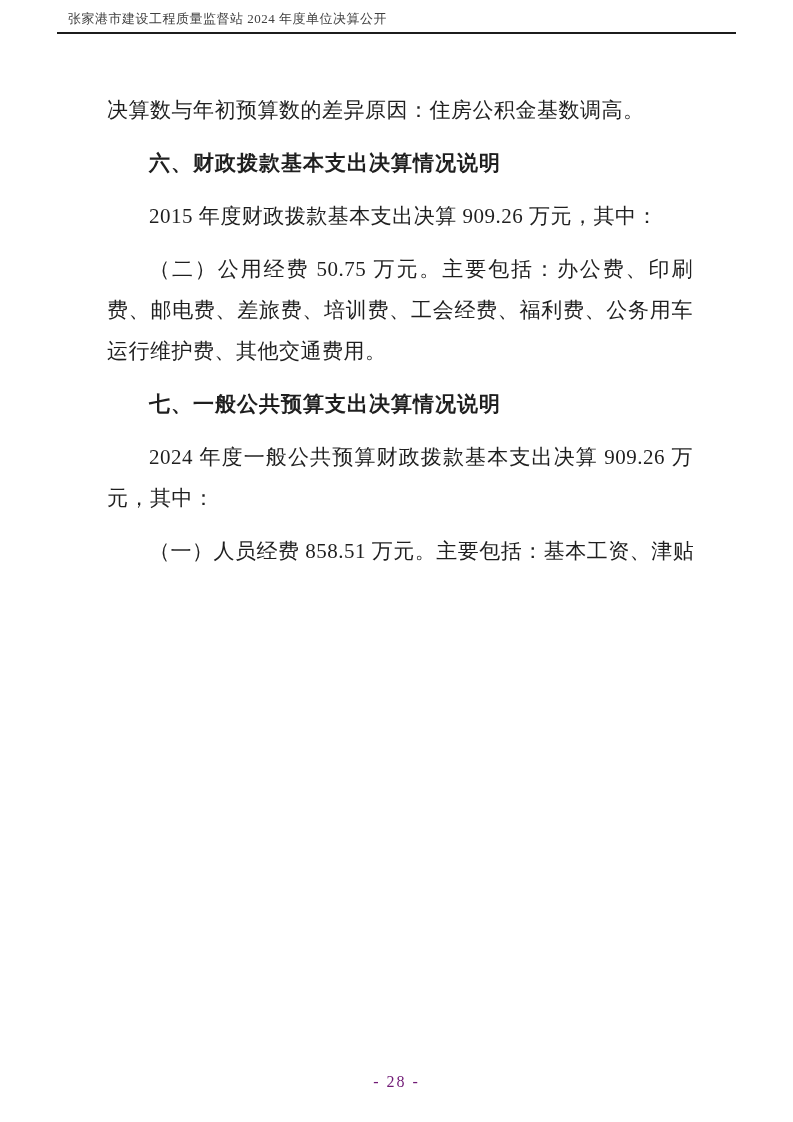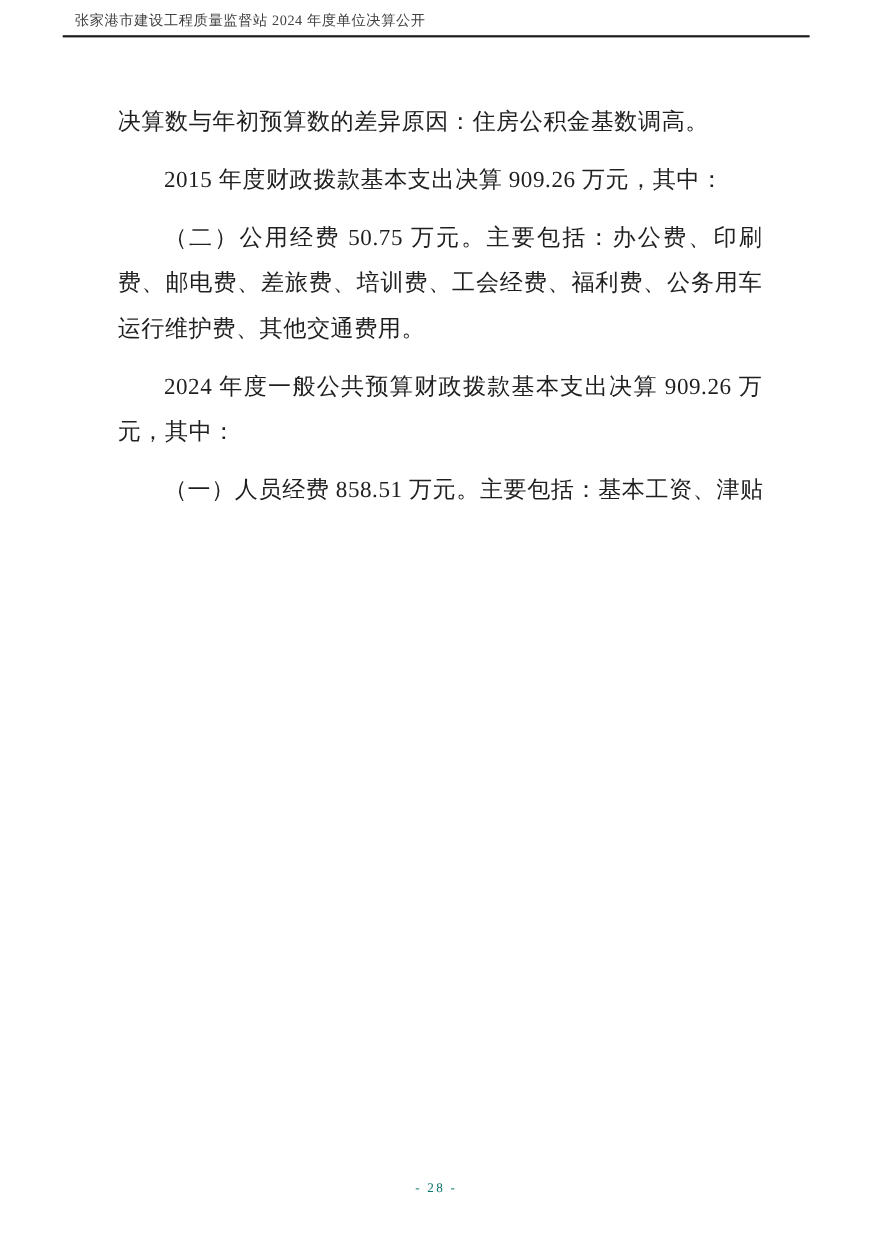--- a/index.html
+++ b/index.html
@@ -65,38 +65,40 @@
     white-space: nowrap;
     overflow: hidden;
   }
   
   .doc-footer {
     position: absolute;
     left: 0;
     top: 1073px;
     width: 100%;
     text-align: center;
-    font-size: 12px;
+    font-size: 16px;
     letter-spacing: 2px;
-    color: #0f766e;
+    color: #701a75;
   }
 </style>
 </head>
 <body>
 
 <div class="page">
 
   <div class="doc-header">
     <span>张家港市建设工程质量监督站 2024 年度单位决算公开</span>
   </div>
 
   <div class="doc-body">
     <p class="para cont">决算数与年初预算数的差异原因：住房公积金基数调高。</p>
+    <h2 class="heading">六、财政拨款基本支出决算情况说明</h2>
     <p class="para">2015 年度财政拨款基本支出决算 909.26 万元，其中：</p>
     <p class="para">（二）公用经费 50.75 万元。主要包括：办公费、印刷费、邮电费、差旅费、培训费、工会经费、福利费、公务用车运行维护费、其他交通费用。</p>
+    <h2 class="heading">七、一般公共预算支出决算情况说明</h2>
     <p class="para">2024 年度一般公共预算财政拨款基本支出决算 909.26 万元，其中：</p>
     <p class="para clipped">（一）人员经费 858.51 万元。主要包括：基本工资、津贴</p>
   </div>
 
   <div class="doc-footer">
     <span>- 28 -</span>
   </div>
 
 </div>
 

